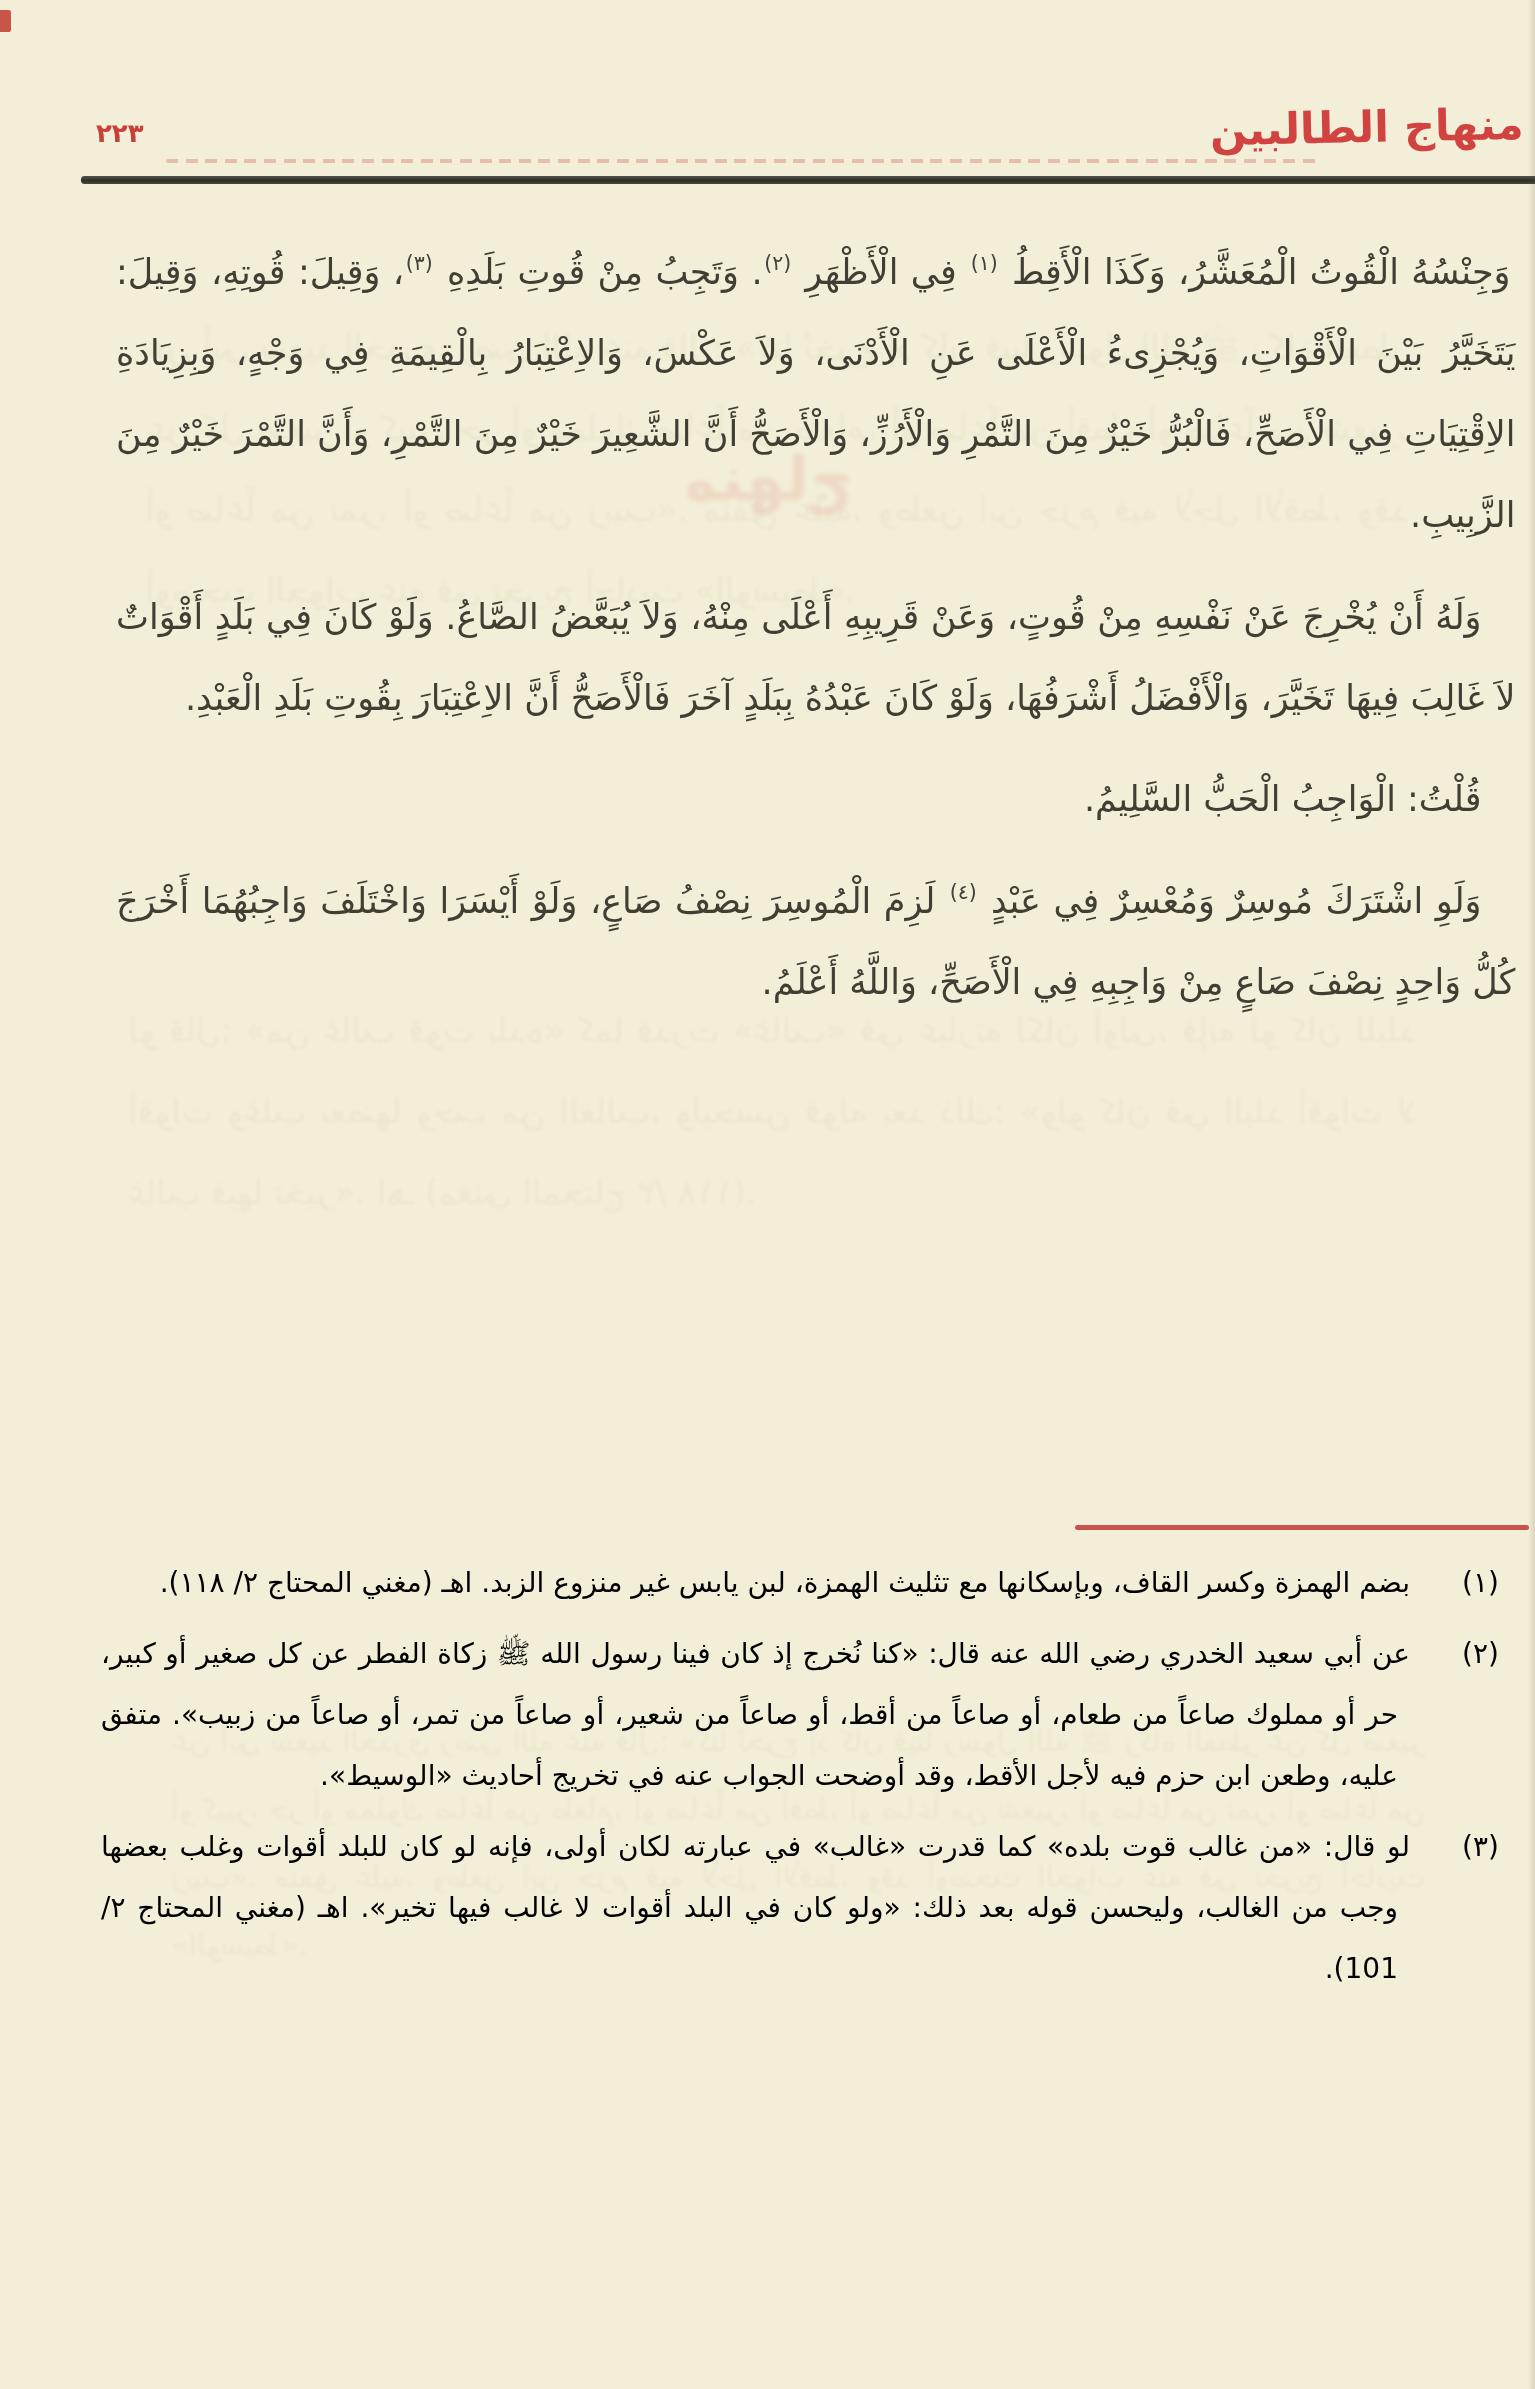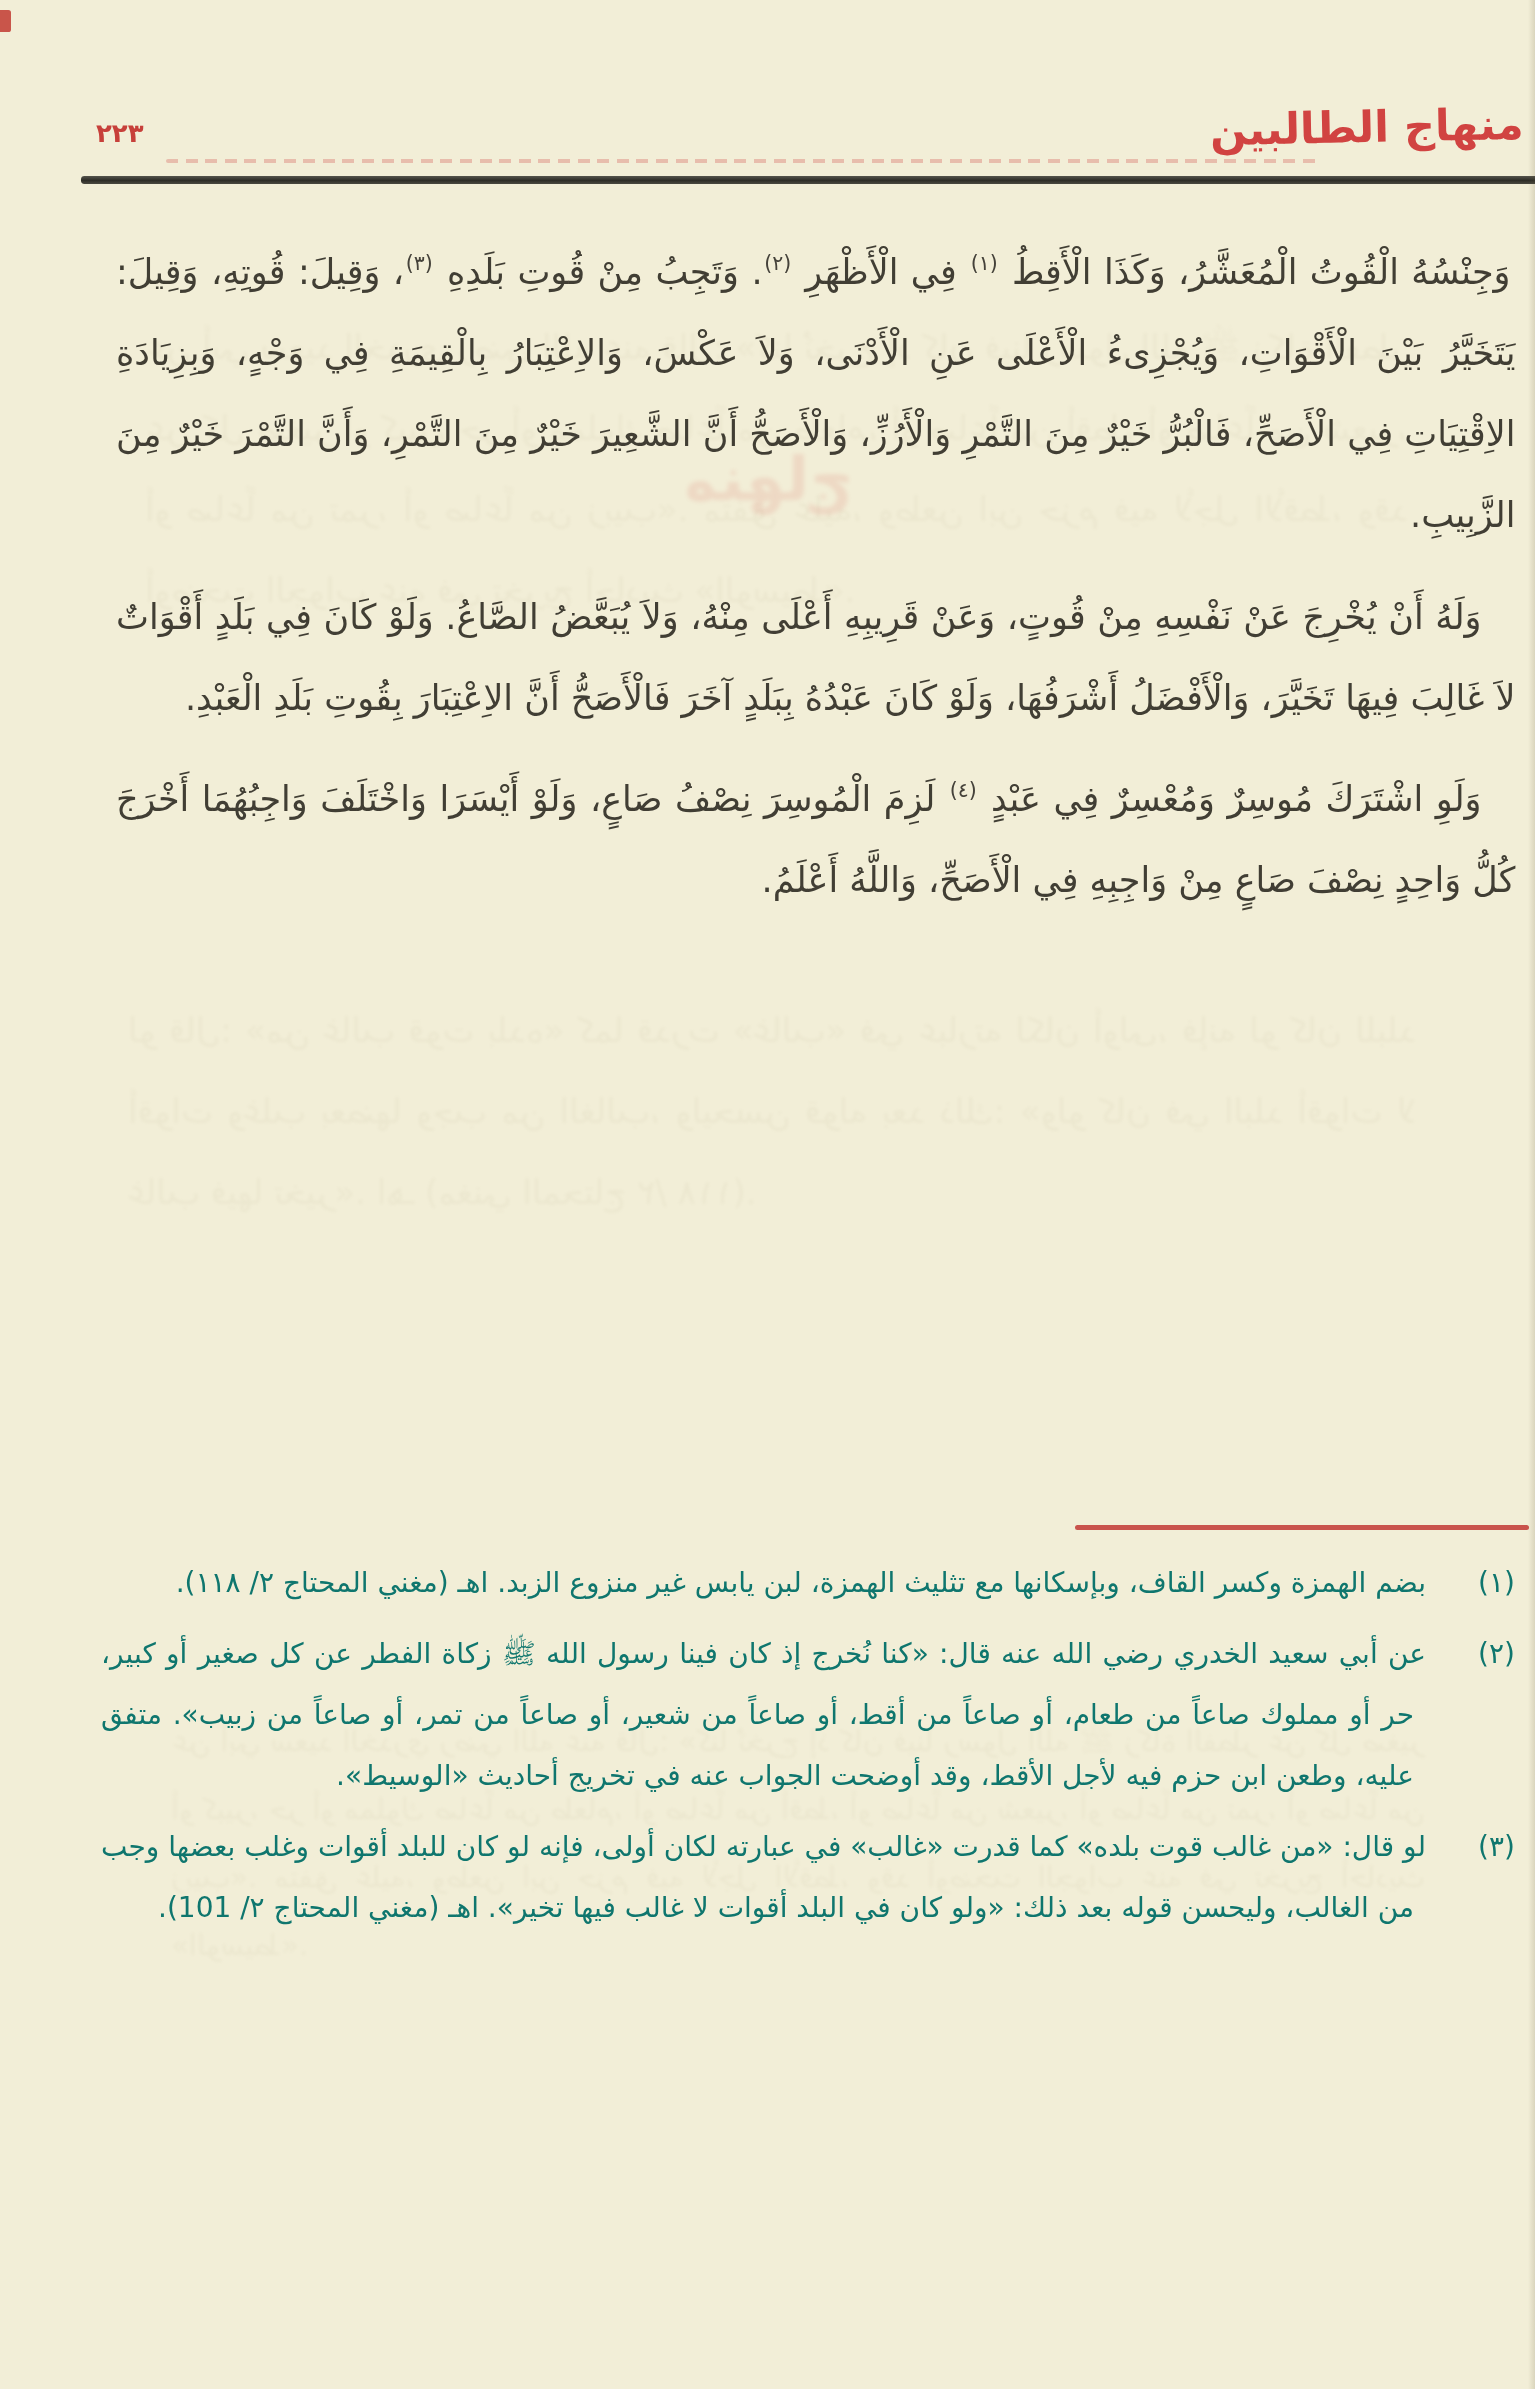--- a/index.html
+++ b/index.html
@@ -43,23 +43,23 @@
   sup.fnref{
     font-size:20.5px;vertical-align:13.7px;line-height:0;color:#45423a;
     padding:0 1.7px;
   }
   
   .footnote-separator{
     position:absolute;right:6.8px;top:1525px;width:454px;height:5.1px;
     background:#c9534c;border-radius:2.6px;
   }
   .footnotes{
-    position:absolute;left:101px;right:21px;top:1552px;
+    position:absolute;left:101px;right:37px;top:1552px;
     direction:rtl;text-align:justify;
-    color:#0f766e;font-size:28px;line-height:61px;
+    color:#000000;font-size:28px;line-height:61px;
   }
   .footnote{
     padding-right:101px;text-indent:-101px;margin:0 0 10.2px 0;
   }
   .fn-marker{
     display:inline-block;width:89px;text-indent:0;text-align:right;
   }
   
   .ghost{
     position:absolute;direction:rtl;text-align:justify;
@@ -86,20 +86,21 @@
 
 <div class="corner-speck"></div>
 <div class="page-number">٢٢٣</div>
 <div class="book-title">منهاج الطالبين</div>
 <div class="header-ghost-underline"></div>
 <div class="header-rule"></div>
 
 <div class="main-text">
   <p class="flush">وَجِنْسُهُ الْقُوتُ الْمُعَشَّرُ، وَكَذَا الْأَقِطُ <sup class="fnref">(١)</sup> فِي الْأَظْهَرِ <sup class="fnref">(٢)</sup>. وَتَجِبُ مِنْ قُوتِ بَلَدِهِ <sup class="fnref">(٣)</sup>، وَقِيلَ: قُوتِهِ، وَقِيلَ: يَتَخَيَّرُ بَيْنَ الْأَقْوَاتِ، وَيُجْزِىءُ الْأَعْلَى عَنِ الْأَدْنَى، وَلاَ عَكْسَ، وَالاِعْتِبَارُ بِالْقِيمَةِ فِي وَجْهٍ، وَبِزِيَادَةِ الاِقْتِيَاتِ فِي الْأَصَحِّ، فَالْبُرُّ خَيْرٌ مِنَ التَّمْرِ وَالْأَرُزِّ، وَالْأَصَحُّ أَنَّ الشَّعِيرَ خَيْرٌ مِنَ التَّمْرِ، وَأَنَّ التَّمْرَ خَيْرٌ مِنَ الزَّبِيبِ.</p>
   <p>وَلَهُ أَنْ يُخْرِجَ عَنْ نَفْسِهِ مِنْ قُوتٍ، وَعَنْ قَرِيبِهِ أَعْلَى مِنْهُ، وَلاَ يُبَعَّضُ الصَّاعُ. وَلَوْ كَانَ فِي بَلَدٍ أَقْوَاتٌ لاَ غَالِبَ فِيهَا تَخَيَّرَ، وَالْأَفْضَلُ أَشْرَفُهَا، وَلَوْ كَانَ عَبْدُهُ بِبَلَدٍ آخَرَ فَالْأَصَحُّ أَنَّ الاِعْتِبَارَ بِقُوتِ بَلَدِ الْعَبْدِ.</p>
+  <p>قُلْتُ: الْوَاجِبُ الْحَبُّ السَّلِيمُ.</p>
   <p>وَلَوِ اشْتَرَكَ مُوسِرٌ وَمُعْسِرٌ فِي عَبْدٍ <sup class="fnref">(٤)</sup> لَزِمَ الْمُوسِرَ نِصْفُ صَاعٍ، وَلَوْ أَيْسَرَا وَاخْتَلَفَ وَاجِبُهُمَا أَخْرَجَ كُلُّ وَاحِدٍ نِصْفَ صَاعٍ مِنْ وَاجِبِهِ فِي الْأَصَحِّ، وَاللَّهُ أَعْلَمُ.</p>
 </div>
 
 <div class="footnote-separator"></div>
 <div class="footnotes">
   <div class="footnote">
     <span class="fn-marker">(١)</span><span class="fn-text">بضم الهمزة وكسر القاف، وبإسكانها مع تثليث الهمزة، لبن يابس غير منزوع الزبد. اهـ (مغني المحتاج ٢/ ١١٨).</span>
   </div>
   <div class="footnote">
     <span class="fn-marker">(٢)</span><span class="fn-text">عن أبي سعيد الخدري رضي الله عنه قال: «كنا نُخرج إذ كان فينا رسول الله ﷺ زكاة الفطر عن كل صغير أو كبير، حر أو مملوك صاعاً من طعام، أو صاعاً من أقط، أو صاعاً من شعير، أو صاعاً من تمر، أو صاعاً من زبيب». متفق عليه، وطعن ابن حزم فيه لأجل الأقط، وقد أوضحت الجواب عنه في تخريج أحاديث «الوسيط».</span>

